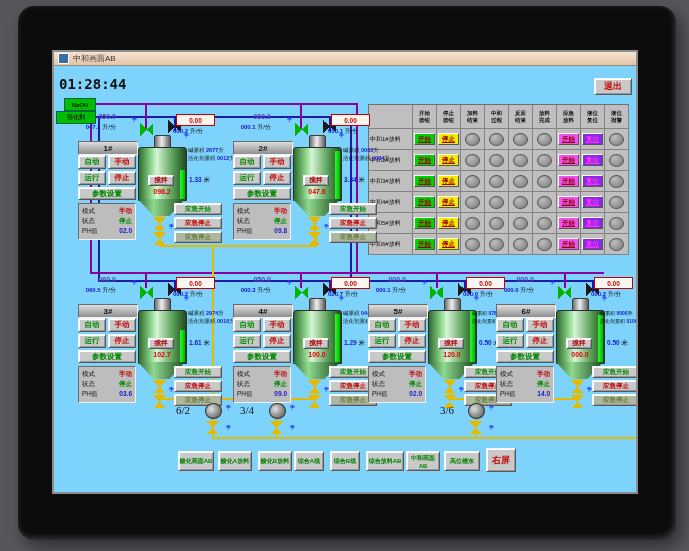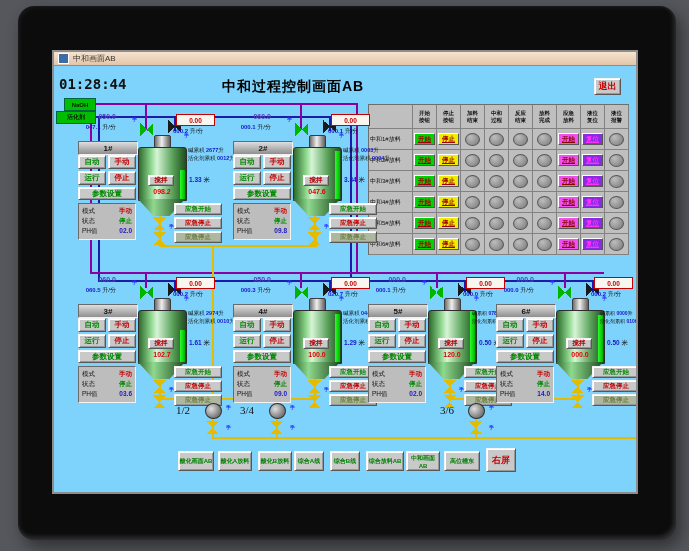--- a/index.html
+++ b/index.html
@@ -23,21 +23,21 @@
   .paneltitle{position:absolute;left:400px;top:30px;width:126px;text-align:center;
               font-size:12px;font-weight:bold;letter-spacing:4px}
   
   .rb{position:absolute;margin:0;padding:0;background:#c9c9c9;font-family:inherit;
       border:1px solid;border-color:#f4f4f4 #585858 #585858 #f4f4f4;
       box-shadow:inset 1px 1px 0 #fff,inset -1px -1px 0 #979797;
       display:flex;align-items:center;justify-content:center;cursor:pointer}
   .sk{border:1px solid;border-color:#6a6a6a #f2f2f2 #f2f2f2 #6a6a6a;background:#bdbdbd}
   .tg{color:#008a00}.tr{color:#c40000}
   .tbv{color:#1717cc;font-weight:bold;font-style:normal}
-  .exit{left:540px;top:26px;width:27px;height:17px;font-size:9px;font-weight:bold;color:#c40000}
+  .exit{left:540px;top:26px;width:38px;height:17px;font-size:9px;font-weight:bold;color:#c40000}
   
   .ftag{position:absolute;height:11px;background:#00bd00;border:1px solid #064;color:#002000;
         font-size:6px;font-weight:bold;display:flex;align-items:center;justify-content:center}
   
   .pipe{position:absolute}
   .pp{background:#8a00a0}.pb{background:#1c1ca8}.py{background:#e3bb00}
   
   .bt{position:absolute;width:13px;height:13px}
   .bt.h{background:conic-gradient(from 45deg,var(--c) 0 25%,transparent 0 50%,var(--c) 0 75%,transparent 0)}
   .bt.v{background:conic-gradient(from 135deg,var(--c) 0 25%,transparent 0 50%,var(--c) 0 75%,transparent 0)}
@@ -141,21 +141,20 @@
   <div class="pipe py" style="left:261px;top:183px;width:2px;height:12px"></div>
   <div class="pipe py" style="left:105px;top:193px;width:158px;height:2px"></div>
   <div class="pipe py" style="left:158px;top:193px;width:2px;height:194px"></div>
   <div class="pipe py" style="left:105px;top:346px;width:158px;height:2px"></div>
   <div class="pipe py" style="left:222px;top:346px;width:2px;height:41px"></div>
   <div class="pipe py" style="left:395px;top:346px;width:130px;height:2px"></div>
   <div class="pipe py" style="left:421px;top:346px;width:2px;height:41px"></div>
   <div class="pipe py" style="left:158px;top:385px;width:424px;height:2px"></div>
 
   <div class="clock">01:28:44</div>
-  <div class="maintitle">中和过程控制画面AB</div>
   <button class="rb exit">退出</button>
 
   <div class="ftag" style="left:10px;top:46px;width:30px">NaOH</div>
   <div class="ftag" style="left:2px;top:59px;width:38px">活化剂</div>
 
   <div class="dtable">
     <div class="tc th"></div>
     <div class="tc th">开始
 按钮</div>
     <div class="tc th">停止
@@ -655,21 +654,21 @@
     <div class="lvt"><b class="tbv">0.50</b> <span>米</span></div>
     <div class="pipe py" style="left:97px;top:103px;width:2px;height:20px"></div>
     <span class="bt v y" style="left:91px;top:104px"></span>
     <span class="bt v y" style="left:91px;top:119px"></span>
     <span class="hand" style="left:107px;top:110px">手</span>
     <button class="rb emg tg" style="top:90px">应急开始</button>
     <button class="rb emg tr" style="top:104px">应急停止</button>
     <button class="rb emg dim" style="top:118px">应急停止</button>
   </div>
 
-  <div class="plabel" style="left:122px;top:352px">1/2</div>
+  <div class="plabel" style="left:122px;top:352px">6/2</div>
   <div class="pump" style="left:151px;top:351px"></div>
   <span class="hand" style="left:172px;top:352px">手</span>
   <span class="bt v y" style="left:152px;top:369px"></span>
   <span class="hand" style="left:172px;top:372px">手</span>
 
   <div class="plabel" style="left:186px;top:352px">3/4</div>
   <div class="pump" style="left:215px;top:351px"></div>
   <span class="hand" style="left:236px;top:352px">手</span>
   <span class="bt v y" style="left:216px;top:369px"></span>
   <span class="hand" style="left:236px;top:372px">手</span>

